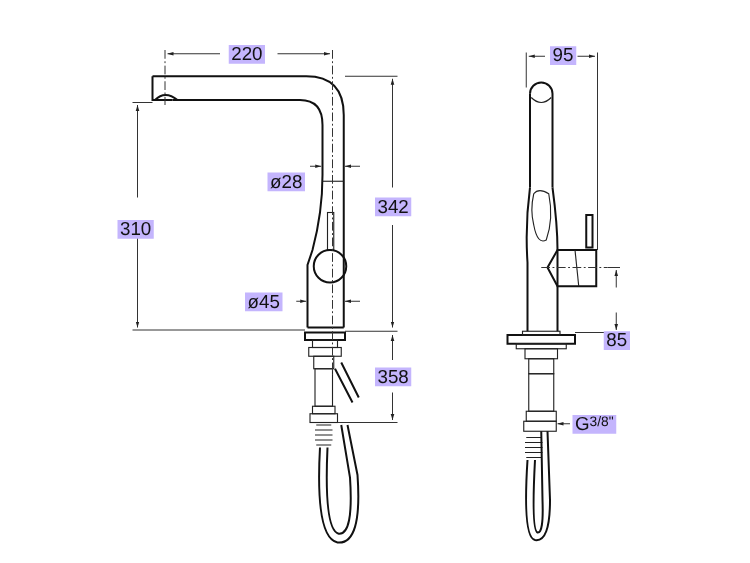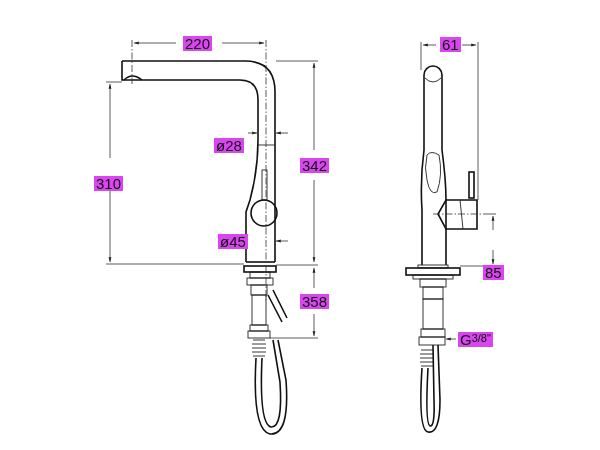--- a/index.html
+++ b/index.html
@@ -1,18 +1,18 @@
 <!DOCTYPE html>
 <html><head>
 <meta charset="utf-8">
 <style>
   html, body { margin: 0; padding: 0; background: #ffffff; }
   body { width: 600px; height: 450px; overflow: hidden; position: relative; font-family: "Liberation Sans", sans-serif; }
   #drawing { position: absolute; left: 0; top: 0; width: 600px; height: 450px; }
-  .dim-label { position: absolute; font-family: "Liberation Sans", sans-serif; font-size: 15px; color: #111; background: #d946ef; line-height: 1; padding: 0 2px; white-space: nowrap; }
+  .dim-label { position: absolute; font-family: "Liberation Sans", sans-serif; font-size: 15px; color: #111; background: #c4b5fd; line-height: 1; padding: 0 2px; white-space: nowrap; }
   .outline { stroke: #111; stroke-width: 1.6; fill: none; }
   .thin { stroke: #222; stroke-width: 0.9; fill: none; }
   .axis { stroke: #333; stroke-width: 0.8; fill: none; stroke-dasharray: 7 2 1.5 2; }
   .dimline { stroke: #333; stroke-width: 0.8; fill: none; }
 </style>
 </head>
 <body>
 
 <svg id="drawing" viewBox="0 0 600 450" xmlns="http://www.w3.org/2000/svg">
   <defs>
@@ -137,17 +137,17 @@
     <line class="dimline" x1="493" y1="250" x2="493" y2="264" marker-end="url(#arr)"></line>
 
     <line class="dimline" x1="456" y1="339" x2="446" y2="339" marker-end="url(#arr)"></line>
   </g>
 </svg>
 
 <div class="dim-label" style="left:183px;top:36px;">220</div>
 <div class="dim-label" style="left:94px;top:164px;margin-top:12px;">310</div>
 <div class="dim-label" style="left:300px;top:158px;">342</div>
 <div class="dim-label" style="left:214px;top:138px;text-align:right;">ø28</div>
-<div class="dim-label" style="left:218px;top:234px;">ø45</div>
+<div class="dim-label" style="left:196px;top:234px;">ø45</div>
 <div class="dim-label" style="left:300px;top:294px;text-align:center;">358</div>
-<div class="dim-label" style="left:440px;top:37px;">61</div>
+<div class="dim-label" style="left:440px;top:37px;">95</div>
 <div class="dim-label" style="left:483px;top:233px;margin-top:32px;">85</div>
 <div class="dim-label" style="left:458px;top:332px;"><span>G</span><span style="font-size:11px;vertical-align:3px;">3/8"</span></div>
 
 </body></html>

